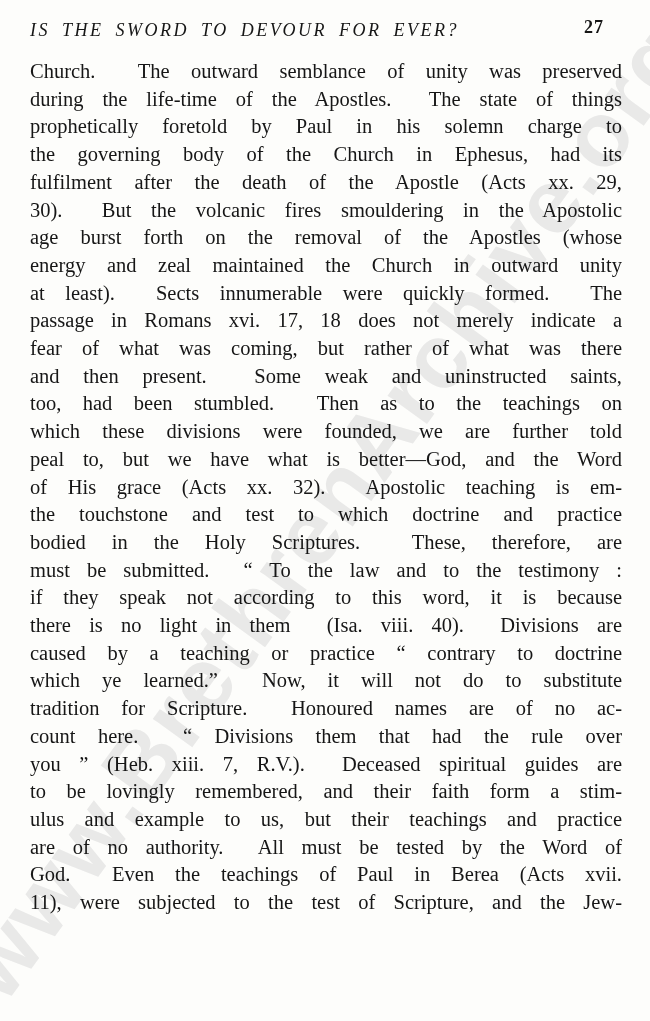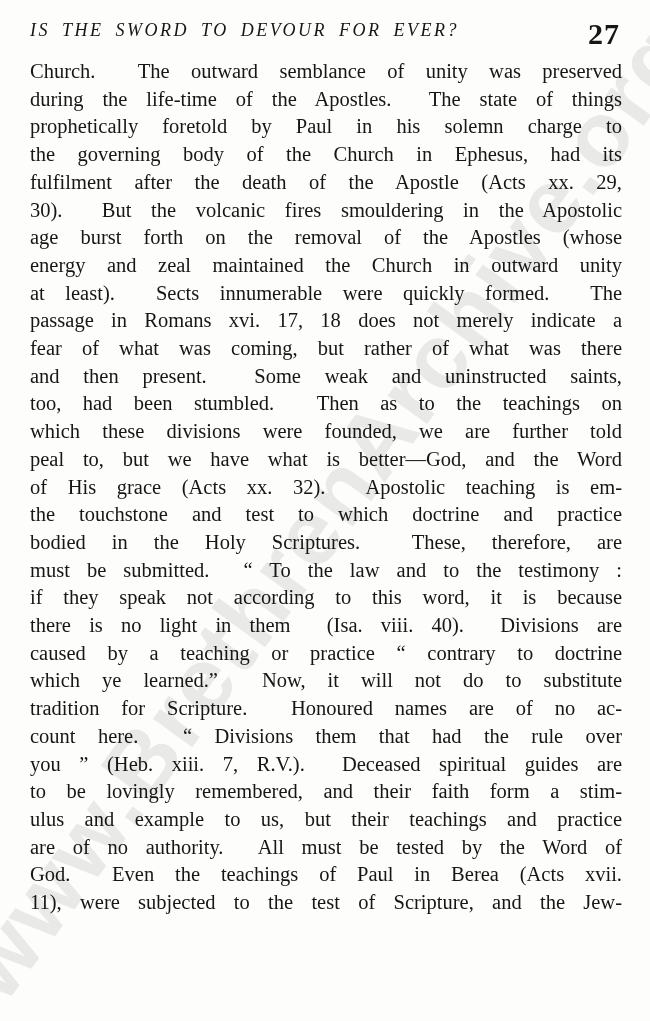--- a/index.html
+++ b/index.html
@@ -47,24 +47,24 @@
   }
   .head-title {
     font-style: italic;
     font-size: 18px;
     letter-spacing: 2.5px;
     word-spacing: 5px;
     padding-right: 40px;
   }
   .page-num {
     position: absolute;
-    right: 2px;
+    right: 18px;
     top: -3px;
     font-weight: bold;
-    font-size: 30px;
+    font-size: 18px;
     letter-spacing: 1px;
   }
   .body-text {
     position: relative;
     z-index: 1;
     margin-top: 8px;
   }
   .line {
     font-size: 20.5px;
     line-height: 27.7px;

